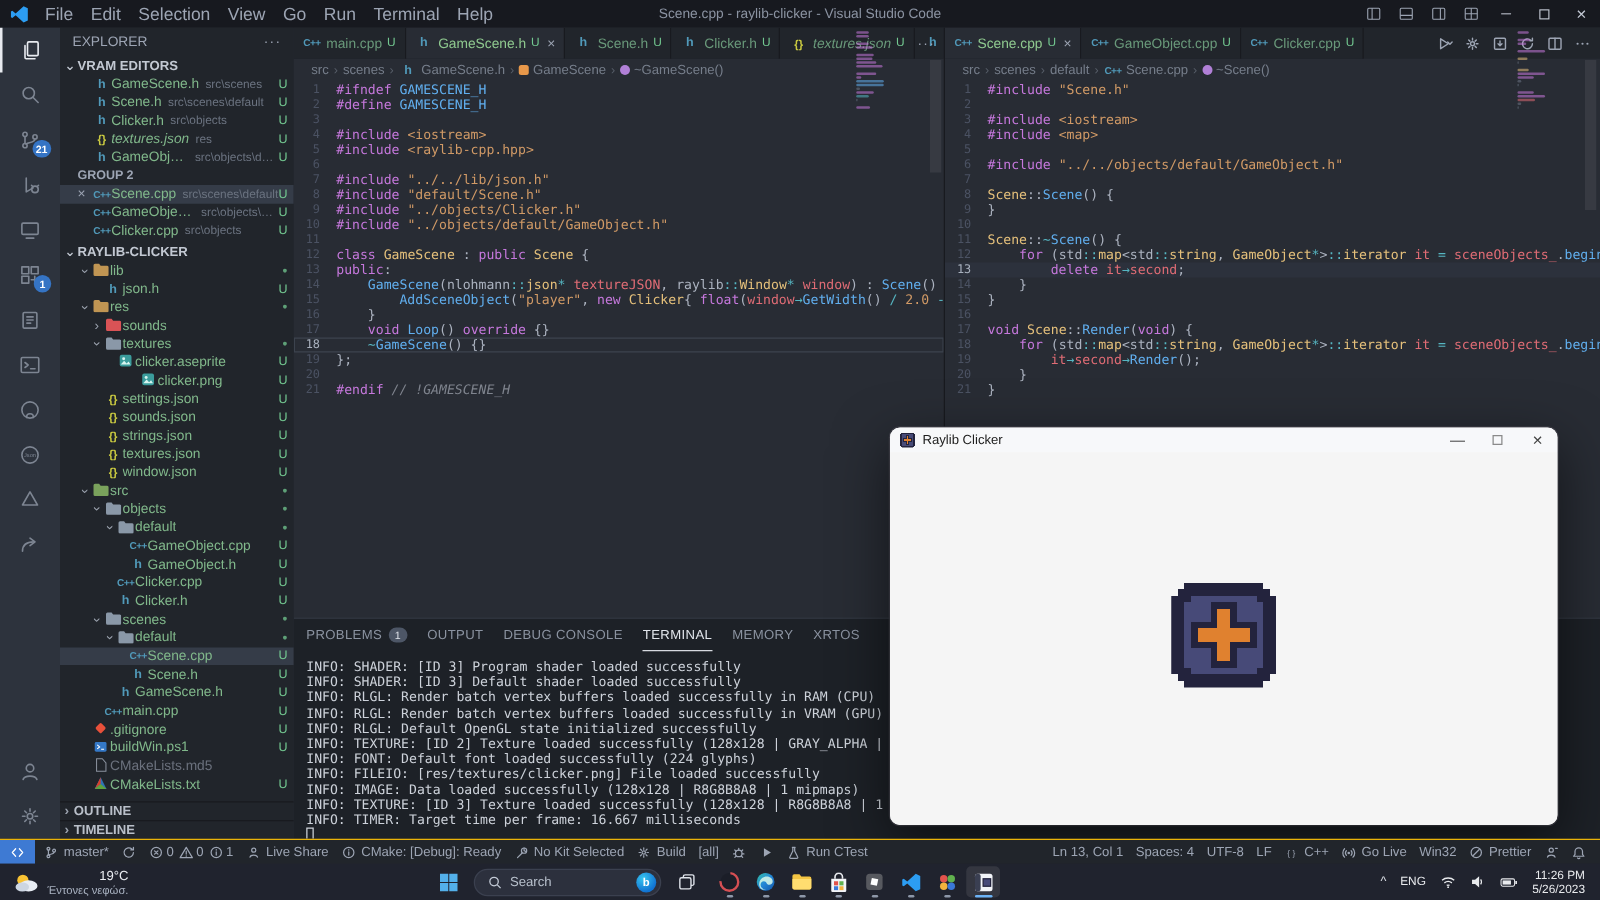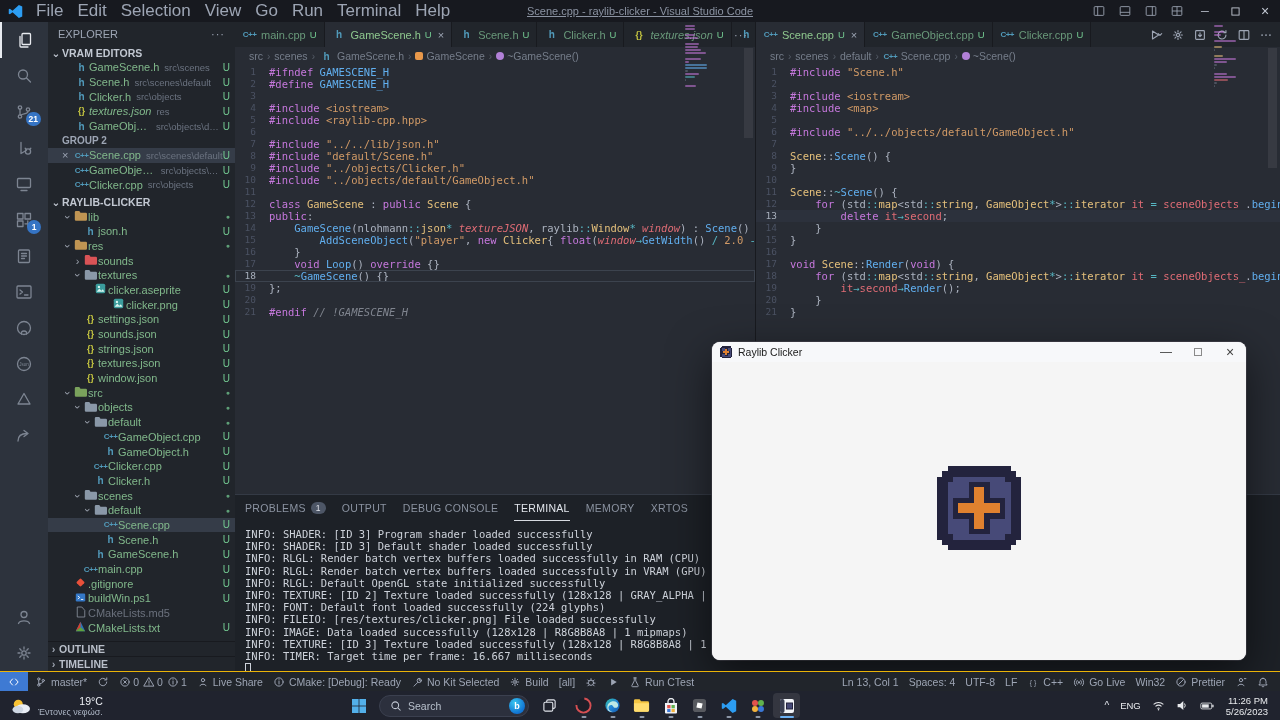--- a/index.html
+++ b/index.html
@@ -2,22 +2,22 @@
 <html><head>
 <meta charset="utf-8">
 <style>
   * { box-sizing: border-box; margin: 0; padding: 0; }
   html,body { width:1280px; height:720px; overflow:hidden; }
   body { position:relative; background:#282c34; font-family:"Liberation Sans","DejaVu Sans",sans-serif; font-size:11px; color:#abb2bf; }
 
   
   .titlebar { position:absolute; top:0; left:0; right:0; height:22px; background:#17191f; display:flex; align-items:center; z-index:50; color:#9da5b4; }
   .vscode-logo { width:15px; height:15px; margin:0 6px 0 8px; }
-  .menu-item { padding:0 7px; font-size:17px; line-height:22px; cursor:default; }
-  .tb-title { position:absolute; left:50%; transform:translateX(-50%); font-size:11px; color:#8b93a2; white-space:nowrap;text-decoration:underline; }
+  .menu-item { padding:0 7px; font-size:14px; line-height:22px; cursor:default; }
+  .tb-title { position:absolute; left:50%; transform:translateX(-50%); font-size:11px; color:#8b93a2; white-space:nowrap; }
   .tb-right { margin-left:auto; display:flex; align-items:center; height:100%; }
   .tb-icon { width:26px; height:22px; display:flex; align-items:center; justify-content:center; color:#9da5b4; }
   .tb-ctrl { width:30px; height:22px; display:flex; align-items:center; justify-content:center; font-size:11px; color:#c3c9d4; }
 
   
   .activitybar { position:absolute; left:0; top:22px; bottom:49px; width:48px; background:#2d333d; z-index:10; display:flex; flex-direction:column; }
   .ab-item { position:relative; width:48px; height:36px; display:flex; align-items:center; justify-content:center; color:#7d8592; }
   .ab-item.active { color:#e8ebf0; border-left:2px solid #e8ebf0; }
   .ab-badge { position:absolute; right:7px; bottom:4px; min-width:14px; height:14px; border-radius:8px; background:#3574c4; color:#fff; font-size:8.5px; display:flex; align-items:center; justify-content:center; padding:0 3px; font-weight:bold; }
   .ab-bottom { margin-top:auto; }
@@ -69,21 +69,21 @@
   .crumb-sep { color:#565d68; font-size:10px; padding:0 1px; }
   .sym-class { width:8px; height:8px; background:#e8984a; border-radius:2px; transform:rotate(0deg); display:inline-block; }
   .sym-method { width:8px; height:8px; background:#b180d7; border-radius:50%; display:inline-block; }
   .codearea { position:relative; font-family:"DejaVu Sans Mono",monospace; font-size:10.5px; line-height:12px; padding-top:1px; }
   .cl { display:flex; height:12px; white-space:pre; position:relative; }
   .cl .ln { width:34px; flex:none; text-align:right; padding-right:13px; color:#4b5263; font-size:9.5px; }
   .cl.cur-box { outline:1px solid #3c434e; outline-offset:-1px; }
   .cl.cur-bg { background:#2c313c; }
   .cl.cur-box .ln, .cl.cur-bg .ln { color:#a8b0bd; }
   .tk-pp{color:#c678dd} .tk-ty{color:#e5c07b} .tk-fn{color:#61afef} .tk-st{color:#d19a66}
-  .tk-va{color:#e06c75} .tk-pa{color:#e06c75;font-style:italic} .tk-op{color:#56b6c2}
+  .tk-va{color:#e06c75} .tk-pa{color:#e06c75;} .tk-op{color:#56b6c2}
   .tk-pl{color:#abb2bf} .tk-nu{color:#d19a66} .tk-cm{color:#7f848e;font-style:italic}
   .minimap { position:absolute; top:3px; width:24px; }
   .mm-bar { height:2px; margin-bottom:1px; border-radius:1px; }
   .eg-left .minimap { right:46px; }
   .eg-right .minimap { right:42px; }
   .scrollthumb { position:absolute; width:9px; background:rgba(255,255,255,0.07); }
   .eg-left .scrollthumb { right:2px; top:26px; height:90px; }
   .eg-right .scrollthumb { right:3px; top:26px; height:120px; }
 
   

